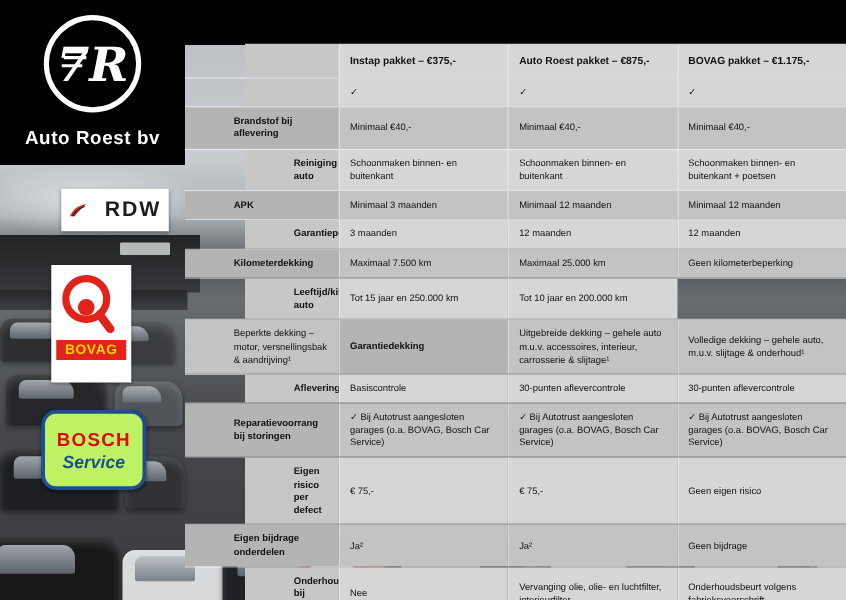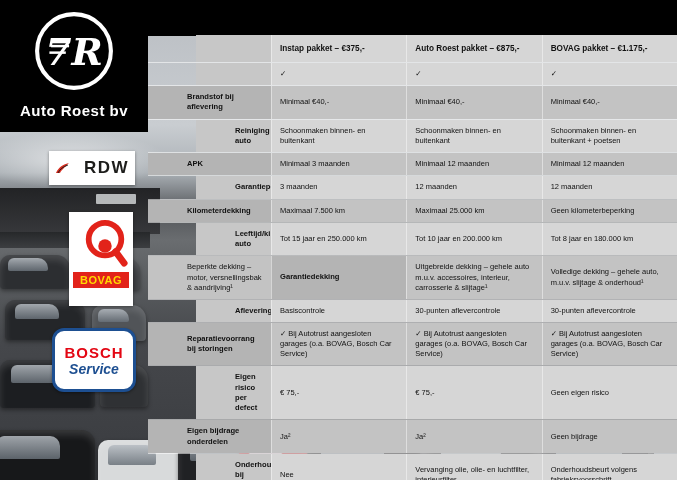--- a/index.html
+++ b/index.html
@@ -49,35 +49,34 @@
   
   .rdw-logo {
     position:absolute; left:49px; top:151px; width:86px; height:34px;
     background:#fff; display:flex; align-items:center; gap:14px; padding:3px 6px;
     box-shadow:0 1px 3px rgba(0,0,0,.4);
   }
   .rdw-text { font-weight:bold; font-size:17px; letter-spacing:1.5px; color:#1d1d1b; }
 
   .bovag-logo {
     position:absolute; left:41px; top:212px; width:64px; height:94px;
-    background:#fff; display:flex; flex-direction:column; align-items:flex-end;
-    padding:5px 4px 4px 4px; box-shadow:0 1px 3px rgba(0,0,0,.4);margin-left:28px;
+    background:#fff; display:flex; flex-direction:column; align-items:flex-start;
+    padding:5px 4px 4px 4px; box-shadow:0 1px 3px rgba(0,0,0,.4);
   }
   .bovag-band {
     margin-top:3px; width:100%; text-align:center;
     background:var(--bovag-red,#e2231a); color:var(--bovag-yellow,#ffd800);
     font-weight:bold; font-size:11px; letter-spacing:.5px; padding:2px 0;
   }
 
   .bosch-logo {
     position:absolute; left:33px; top:328px; width:84px; height:64px;
-    background:#ffffff; border:3px solid var(--bosch-blue,#1d4f91); border-radius:12px;
+    background:#bef264; border:3px solid var(--bosch-blue,#1d4f91); border-radius:12px;
     display:flex; flex-direction:column; align-items:center; justify-content:center;
     box-shadow:0 1px 3px rgba(0,0,0,.4);
-    margin-left:19px;
   }
   .bosch-line1 { color:var(--bosch-red,#e30613); font-weight:bold; font-size:15px; letter-spacing:1px; }
   .bosch-line2 { color:var(--bosch-blue,#1d4f91); font-weight:bold; font-size:14px; font-style:italic; }
 
   
   .ctable {
     position:absolute; left:148px; top:35px; width:529px; height:417px;
     display:flex; flex-direction:column; font-size:7.5px; line-height:1.35;
   }
   .tbody { flex:1; display:flex; flex-direction:column; }
@@ -228,21 +227,20 @@
         <div class="trow dark">
           <div class="cell label">Kilometerdekking</div>
           <div class="cell value">Maximaal 7.500 km</div>
           <div class="cell value">Maximaal 25.000 km</div>
           <div class="cell value">Geen kilometerbeperking</div>
         </div>
         <div class="trow light">
           <div class="cell label">Leeftijd/kilometerstand auto</div>
           <div class="cell value">Tot 15 jaar en 250.000 km</div>
           <div class="cell value">Tot 10 jaar en 200.000 km</div>
-          <div class="cell value">Tot 8 jaar en 180.000 km</div>
         </div>
         <div class="trow dark">
           <div class="cell value">Beperkte dekking – motor, versnellingsbak &amp; aandrijving¹</div>
           <div class="cell label">Garantiedekking</div>
           <div class="cell value">Uitgebreide dekking – gehele auto m.u.v. accessoires, interieur, carrosserie &amp; slijtage¹</div>
           <div class="cell value">Volledige dekking – gehele auto, m.u.v. slijtage &amp; onderhoud¹</div>
         </div>
         <div class="trow light">
           <div class="cell label">Afleveringscontrole</div>
           <div class="cell value">Basiscontrole</div>

